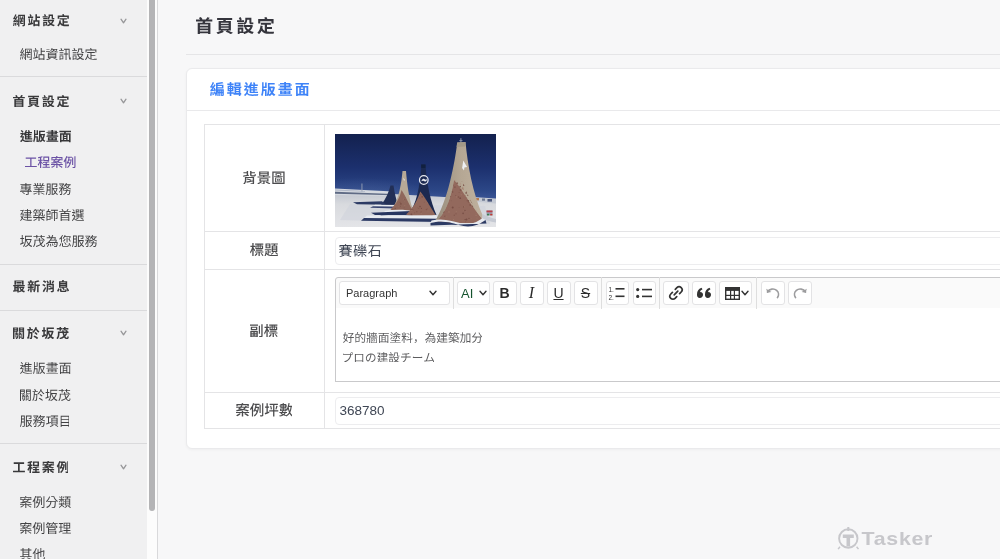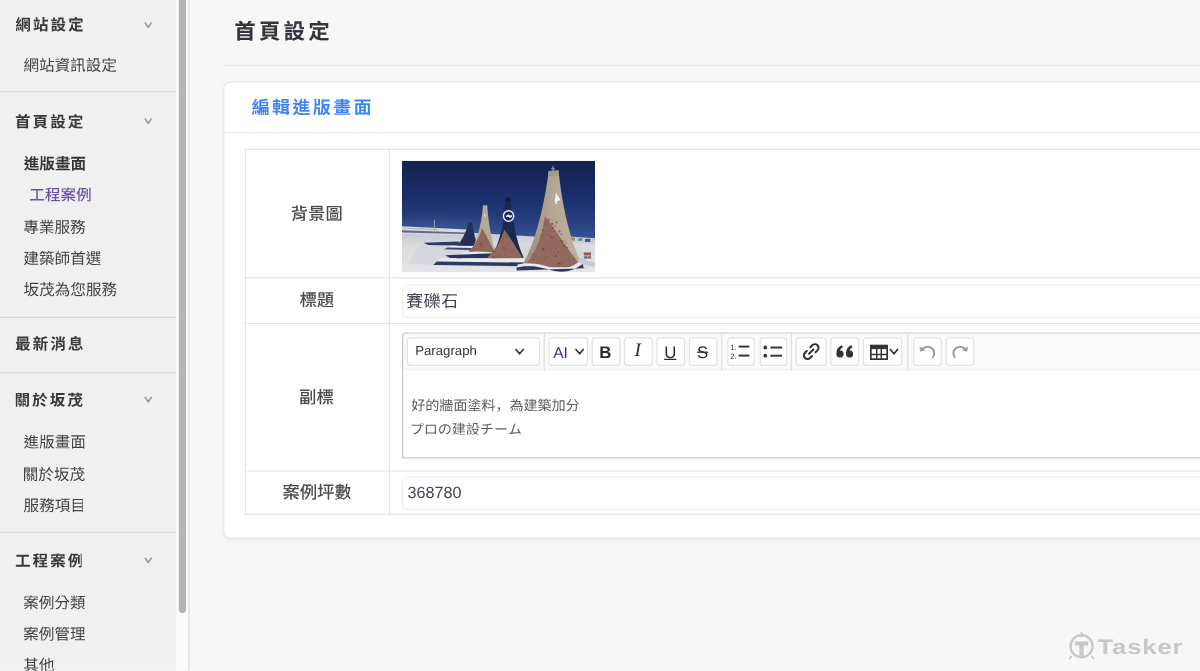--- a/index.html
+++ b/index.html
@@ -523,21 +523,21 @@
 <div class="abs" style="left:338.5px;top:281px;width:111.5px;height:24px;border:1px solid #e3e3e5;border-radius:3px;background:#fff;"></div>
 <div class="abs" style="left:346px;top:287.5px;font-size:11px;color:#333;line-height:11px">Paragraph</div>
 <div style="position:absolute;left:429.0px;top:290px;line-height:0"><svg width="8" height="6" viewBox="0 0 8 6" xmlns="http://www.w3.org/2000/svg">
       <path d="M1 1.2 L4.0 4.8 L7 1.2" fill="none" stroke="#333" stroke-width="1.4" stroke-linecap="round" stroke-linejoin="round"></path>
     </svg></div>
 <div class="abs" style="left:452.5px;top:277px;width:1px;height:32px;background:#dedede"></div>
 <div class="abs" style="left:600.5px;top:277px;width:1px;height:32px;background:#dedede"></div>
 <div class="abs" style="left:658.5px;top:277px;width:1px;height:32px;background:#dedede"></div>
 <div class="abs" style="left:755.5px;top:277px;width:1px;height:32px;background:#dedede"></div>
 <div class="abs" style="left:456.5px;top:281px;width:33px;height:24px;border:1px solid #e3e3e5;border-radius:3px;background:#fff;"></div>
-<div class="abs" style="left:461px;top:286.5px;font-size:13px;color:#4c1d95;line-height:14px;font-weight:400">AI</div>
+<div class="abs" style="left:461px;top:286.5px;font-size:13px;color:#14532d;line-height:14px;font-weight:400">AI</div>
 <div style="position:absolute;left:478.5px;top:290px;line-height:0"><svg width="8" height="6" viewBox="0 0 8 6" xmlns="http://www.w3.org/2000/svg">
       <path d="M1 1.2 L4.0 4.8 L7 1.2" fill="none" stroke="#333" stroke-width="1.4" stroke-linecap="round" stroke-linejoin="round"></path>
     </svg></div>
 <div class="abs" style="left:492.5px;top:281px;width:24px;height:24px;border:1px solid #e3e3e5;border-radius:3px;background:#fff;">
     <div style="position:absolute;left:0;top:0;width:100%;height:100%;display:flex;align-items:center;justify-content:center;font-weight:bold;font-size:14px;color:#2b2b2b">B</div>
   </div>
 <div class="abs" style="left:519.5px;top:281px;width:24px;height:24px;border:1px solid #e3e3e5;border-radius:3px;background:#fff;">
     <div style="position:absolute;left:0;top:0;width:100%;height:100%;display:flex;align-items:center;justify-content:center;font-family:'Liberation Serif',serif;font-style:italic;font-size:16px;color:#2b2b2b">I</div>
   </div>
 <div class="abs" style="left:546.5px;top:281px;width:24px;height:24px;border:1px solid #e3e3e5;border-radius:3px;background:#fff;">
@@ -594,21 +594,21 @@
         <path d="M2.5 5.5 C4.5 2.2 9 1.6 11.6 3.8 C13.8 5.6 14 8.8 12.5 11" fill="none" stroke="#9c9c9e" stroke-width="1.7" stroke-linecap="round"></path>
         <path d="M1.2 2.2 L2.3 6.3 L6.4 5.5 Z" fill="#9c9c9e"></path>
       </svg></div>
   </div>
 <div class="abs" style="left:787.5px;top:281px;width:24px;height:24px;border:1px solid #e3e3e5;border-radius:3px;background:#fff;">
     <div style="position:absolute;left:50%;top:50%;transform:translate(-50%,-50%);line-height:0"><svg width="16" height="13" viewBox="0 0 16 13" xmlns="http://www.w3.org/2000/svg">
         <path d="M13.5 5.5 C11.5 2.2 7 1.6 4.4 3.8 C2.2 5.6 2 8.8 3.5 11" fill="none" stroke="#9c9c9e" stroke-width="1.7" stroke-linecap="round"></path>
         <path d="M14.8 2.2 L13.7 6.3 L9.6 5.5 Z" fill="#9c9c9e"></path>
       </svg></div>
   </div>
-<div style="position:absolute;left:889px;top:525px;line-height:0">
+<div style="position:absolute;left:836px;top:525px;line-height:0">
 <svg width="100" height="27" viewBox="0 0 100 27" xmlns="http://www.w3.org/2000/svg">
 <g stroke="#c7c7cb" fill="none">
 <circle cx="12.3" cy="13.5" r="9.2" stroke-width="1.9"></circle>
 <path d="M4 21.7 l-1.9 2.4 M20.6 21.7 l1.9 2.4" stroke-width="1.5"></path>
 </g>
 <rect x="11.3" y="2" width="2" height="4" fill="#c7c7cb"></rect>
 <path d="M6.8 9.6 h11 v3.4 h-3.7 v8.4 h-3.6 v-8.4 h-3.7 Z" fill="#c7c7cb"></path>
 <text transform="translate(25.5,19.8) scale(1.22,1)" font-family="Liberation Sans" font-weight="bold" font-size="17.5" letter-spacing="0.6" fill="#c7c7cb">Tasker</text>
 </svg></div>
 </body></html>

